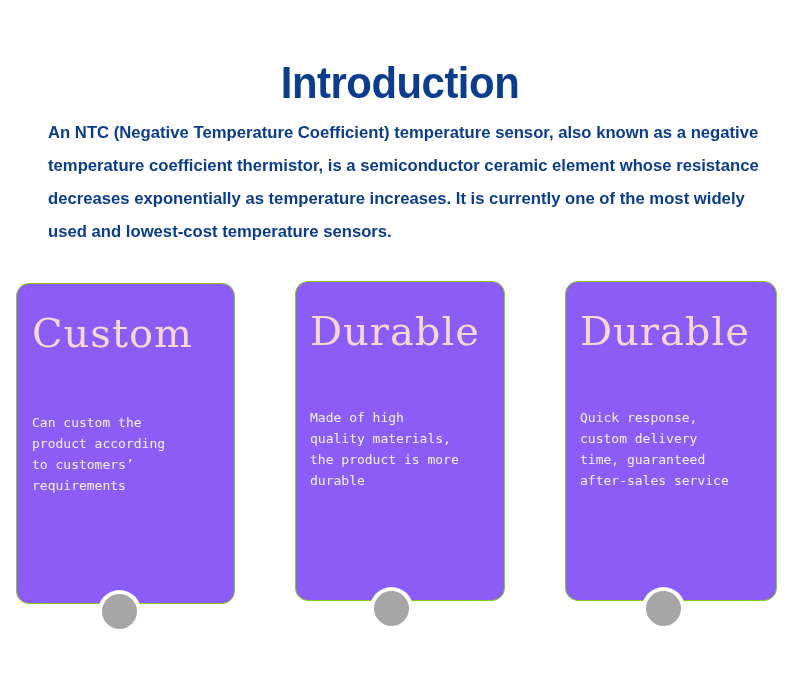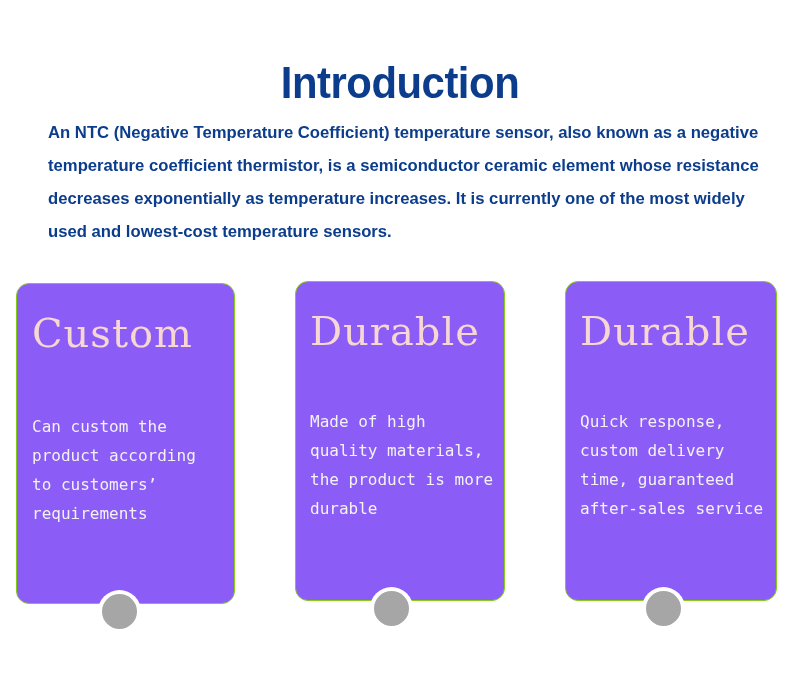--- a/index.html
+++ b/index.html
@@ -85,22 +85,22 @@
   }
   .card-2 .card-heading { left: 14px; }
   .card-3 .card-heading { left: 14px; }
 
   .card-body {
     position: absolute;
     left: 15px;
     top: 128px;
     right: 4px;
     font-family: "DejaVu Sans Mono", "Liberation Mono", monospace;
-    font-size: 16px;
-    line-height: 29px;
+    font-size: 13px;
+    line-height: 21px;
     color: #F2F2F2;
     white-space: pre-line;
   }
   .card-2 .card-body { left: 14px; top: 125px; right: 2px; }
   .card-3 .card-body { left: 14px; top: 125px; right: 2px; }
 
   
   .card-knob {
     position: absolute;
     width: 35px;

